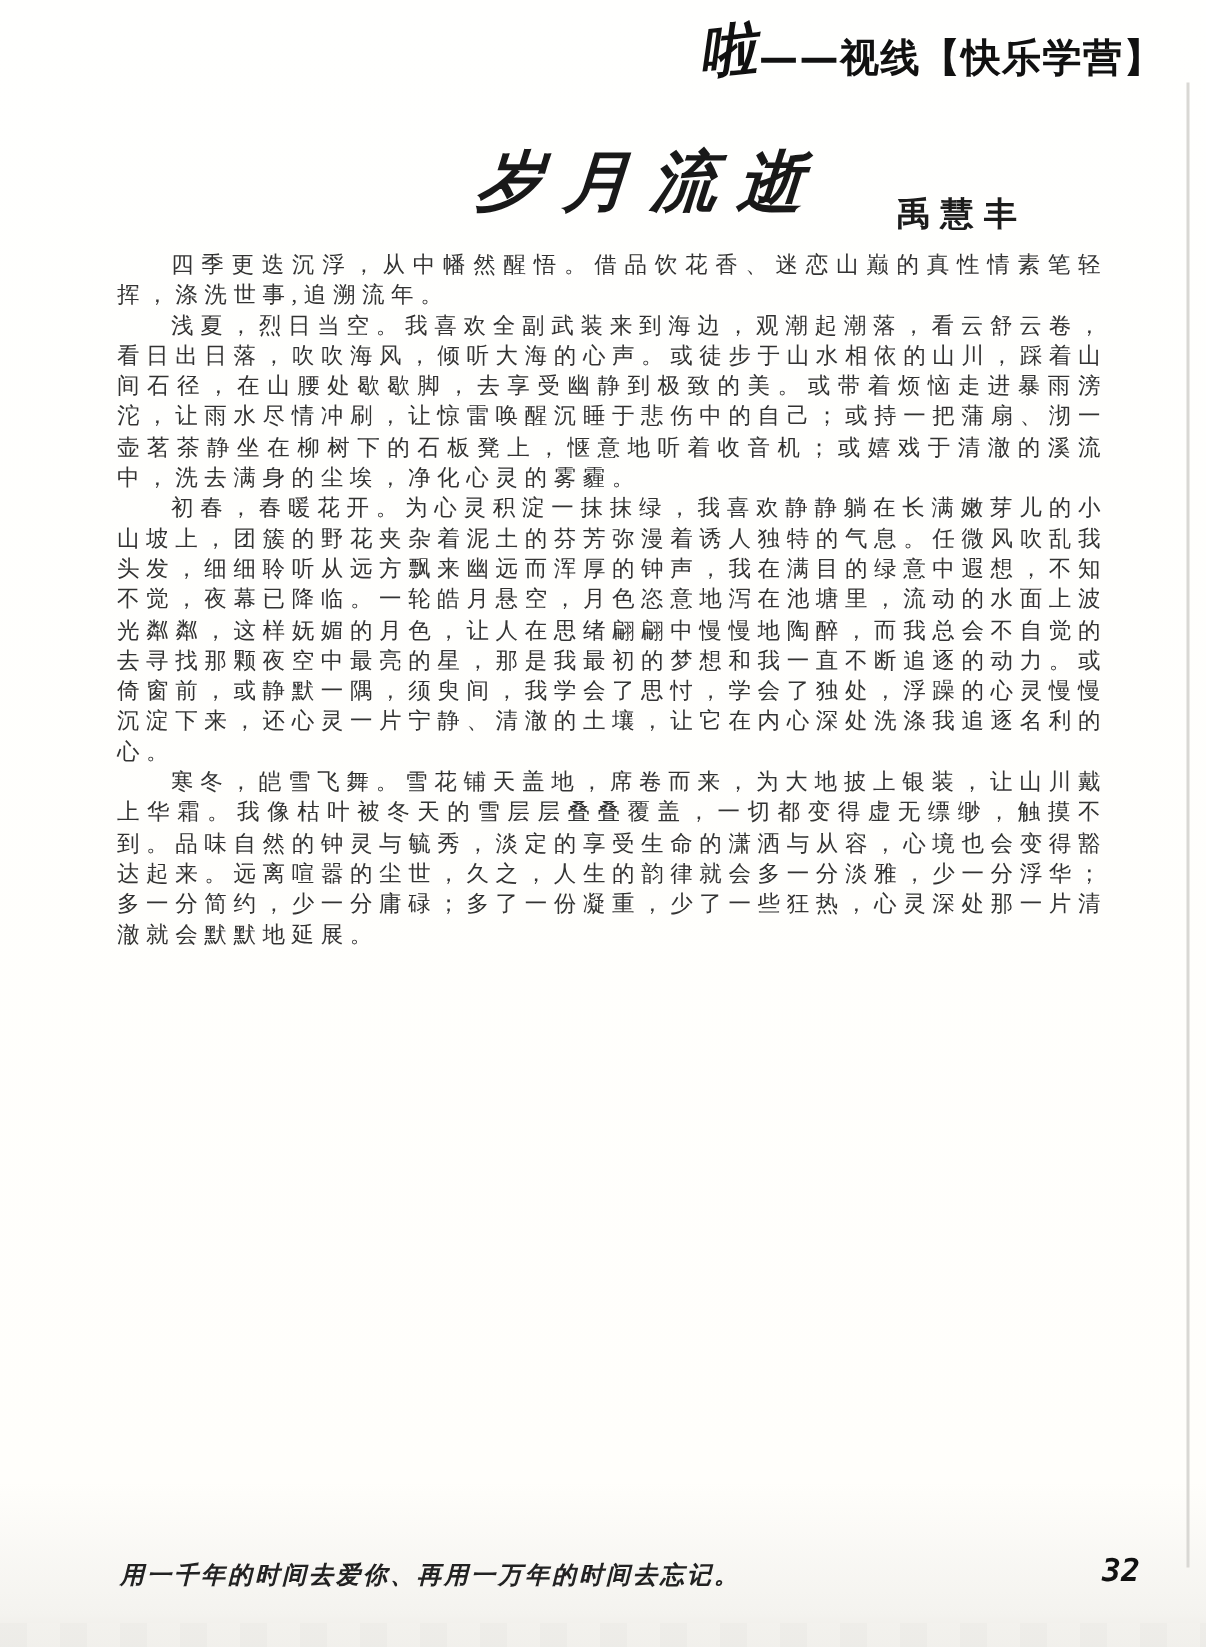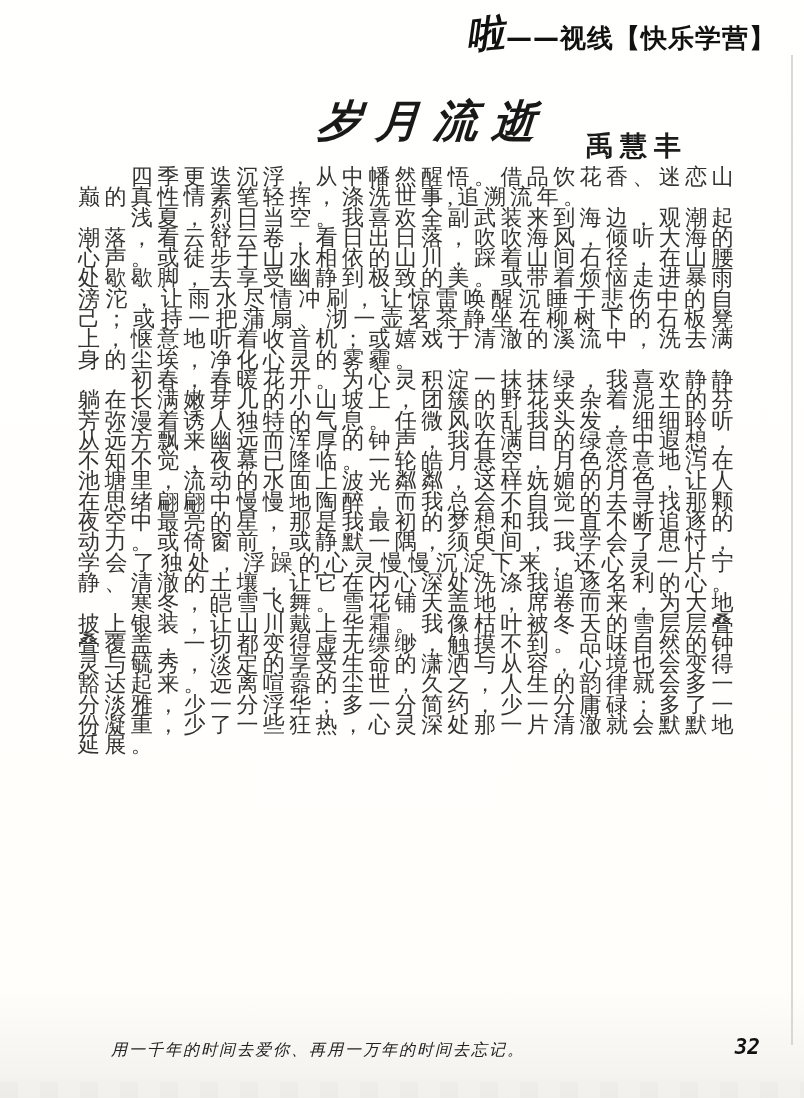--- a/index.html
+++ b/index.html
@@ -71,58 +71,57 @@
     font-style: italic;
     letter-spacing: 14px;
     color: #191919;
     transform: skewX(-4deg);
     white-space: nowrap;
   }
   
   .author {
     position: absolute;
     top: 128px;
-    left: 586px;
+    left: 598px;
     font-family: Liberation Serif, serif;
-    font-size: 27px;
+    font-size: 22px;
     font-weight: bold;
     letter-spacing: 7px;
     color: #1c1c1c;
     white-space: nowrap;
   }
   
   .body-col {
     position: absolute;
     top: 167px;
     left: 78px;
     width: 660px;
   }
   .body-col p {
     margin: 0;
-    font-size: 22px;
+    font-size: 15px;
     line-height: 20.3px;
     letter-spacing: 4.4px;
     text-align: justify;
     text-justify: inter-ideograph;
     text-indent: 2.4em;
     color: #333333;
   }
   
   .footer-quote {
     position: absolute;
     left: 80px;
     top: 1040px;
     font-family: "DejaVu Serif", serif;
     font-size: 16px;
-    font-weight: normal;
+    font-weight: bold;
     font-style: italic;
     letter-spacing: 2px;
     color: #222222;
     white-space: nowrap;
-    margin-left: 31px;
   }
   .page-number {
     position: absolute;
     right: 44px;
     top: 1035px;
     font-family: "DejaVu Sans Mono", monospace;
     font-size: 21px;
     font-weight: bold;
     color: #111111;
     font-style: italic;

